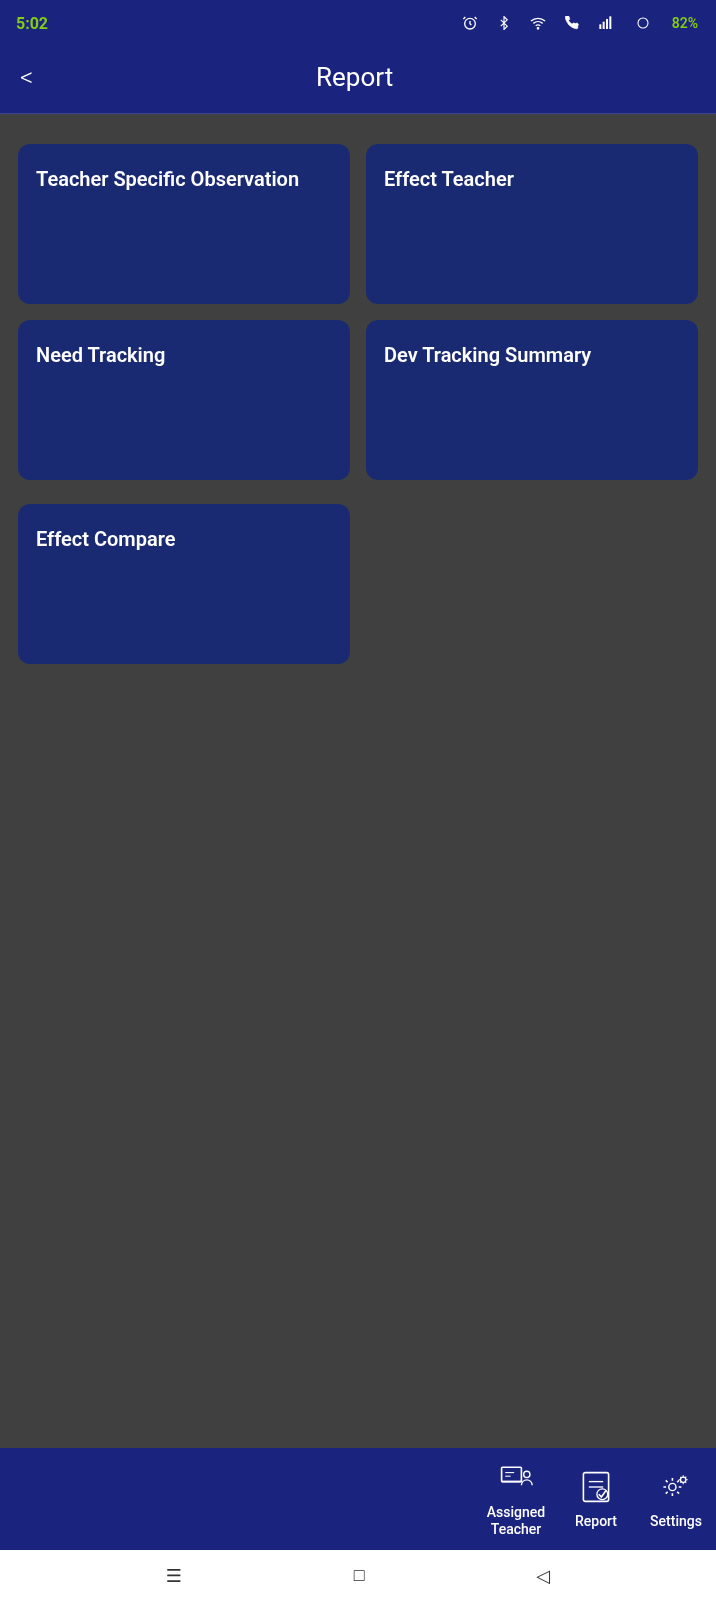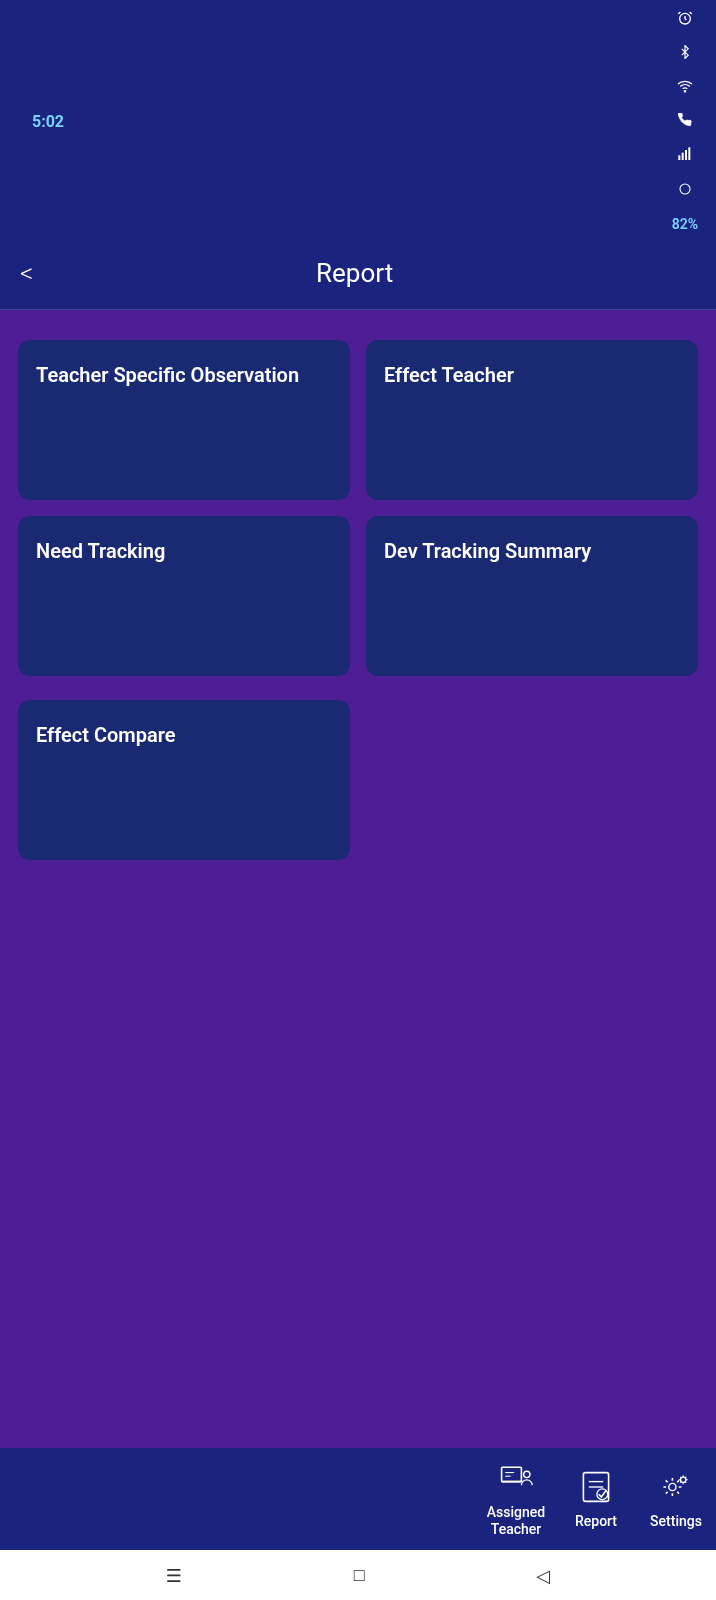--- a/index.html
+++ b/index.html
@@ -10,40 +10,39 @@
       min-height: 1600px;
       font-family: 'Roboto', Arial, sans-serif;
       background: #ffffff;
       display: flex;
       flex-direction: column;
     }
 
     
     .status-bar {
       background: #1a237e;
-      color: #7dd3fc;
+      color: #84cc16;
       display: flex;
       justify-content: space-between;
       align-items: center;
-      padding: 10px 18px 8px 32px;
+      padding: 10px 18px 8px 16px;
       font-size: 15px;
       font-weight: 500;
       min-height: 44px;
       text-align: right;
     }
     .status-bar-left {
       font-weight: 700;
       font-size: 16px;
     }
     .status-bar-right {
       display: flex;
       align-items: center;
       gap: 19px;
       font-size: 14px;
-      flex-direction: column;
     }
 
     
     .header {
       background: #1a237e;
       color: white;
       display: flex;
       align-items: center;
       padding: 14px 20px 18px 20px;
       min-height: 70px;
@@ -61,21 +60,21 @@
       flex: 1;
       text-align: center;
       font-size: 26px;
       font-weight: 400;
       margin-right: 30px;
     }
 
     
     .content {
       flex: 1;
-      background: #4c1d95;
+      background: #404040;
       padding: 30px 18px 20px 18px;
     }
 
     .cards-grid {
       display: grid;
       grid-template-columns: 1fr 1fr;
       gap: 16px;
     }
 
     .card {

